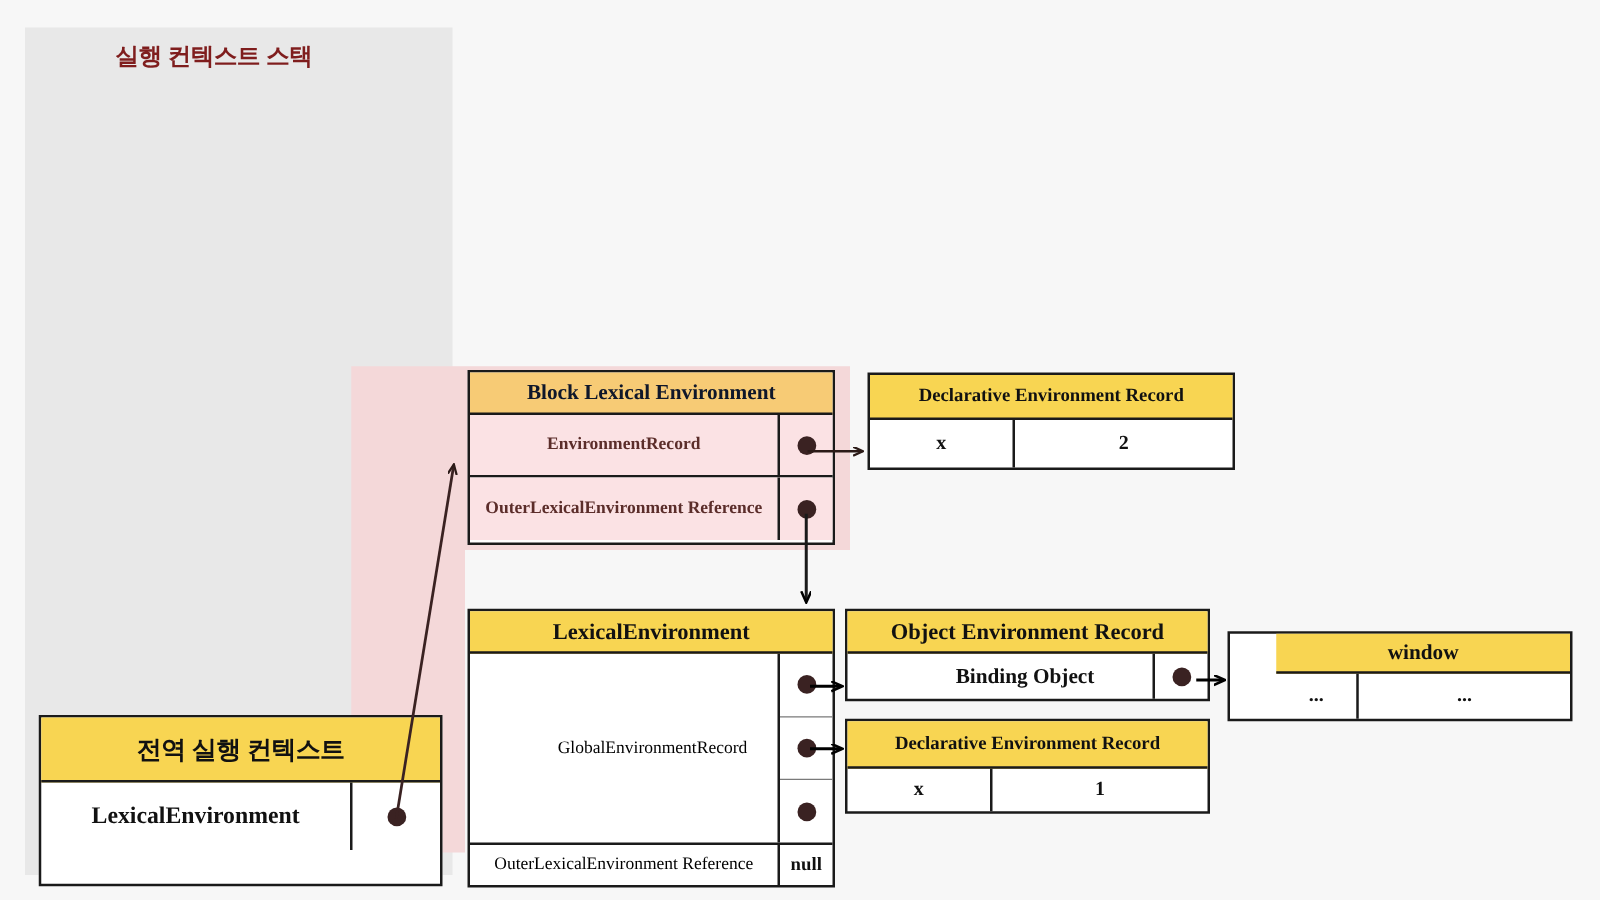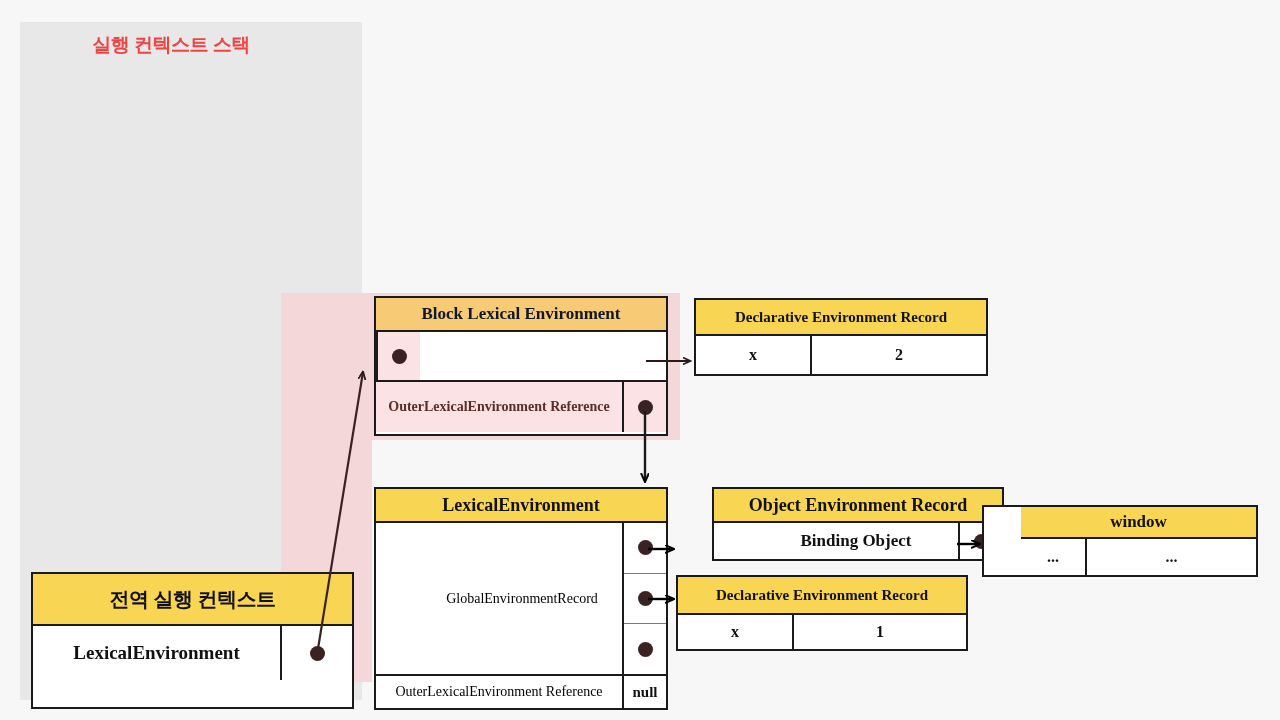--- a/index.html
+++ b/index.html
@@ -15,21 +15,21 @@
 
   
   #stack-panel {
     position:absolute; left:20px; top:22px; width:342px; height:678px;
     background:#e8e8e8;
   }
   #stack-title {
     position:absolute; left:20px; top:32px; width:302px;
     text-align:center;
     font-family:"Liberation Sans", sans-serif;
-    font-weight:bold; font-size:19px; color:#ef4444;
+    font-weight:bold; font-size:19px; color:#7f1d1d;
     letter-spacing:-0.5px;
   }
 
   
   .pink-band { position:absolute; background:#f4d8d9; }
   #pink-top   { left:281px; top:293px; width:399px; height:147px; }
   #pink-strip { left:281px; top:440px; width:91px;  height:242px; }
 
   
   .box { position:absolute; border:2px solid #1a1a1a; background:#ffffff; }
@@ -80,21 +80,21 @@
   #lex-env { left:374px; top:487px; width:294px; height:223px; }
   #lex-env .hdr { height:34px; font-size:18px; }
   #lex-env .body { display:flex; height:151px;padding-left:46px; }
   #lex-env .gerlabel { flex:1 1 auto; display:flex; align-items:center; justify-content:center; font-size:14px; }
   #lex-env .dotcol { width:44px; display:flex; flex-direction:column; }
   #lex-env .dotcol > div { flex:1 1 0; display:flex; align-items:center; justify-content:center; }
   #lex-env .outer { height:34px; display:flex; }
   #lex-env .outer .lbl { flex:1 1 auto; font-size:14px; line-height:1.1; display:flex; align-items:center; justify-content:center; padding:0 4px; }
   #lex-env .outer .nullc { width:44px; font-size:15px; }
 
-  #obj-env-rec { left:676px; top:487px; width:292px; height:74px;margin-left:36px; }
+  #obj-env-rec { left:676px; top:487px; width:292px; height:74px; }
   #obj-env-rec .hdr { height:34px; font-size:18px; }
   #obj-env-rec .r { height:36px;padding-left:40px; }
   #obj-env-rec .lbl { flex:1 1 auto; font-size:17px; }
   #obj-env-rec .dc { width:44px; }
 
   #decl-rec-bottom { left:676px; top:575px; width:292px; height:76px; }
   #decl-rec-bottom .hdr { height:38px; font-size:15px; }
   #decl-rec-bottom .r { height:34px; }
   #decl-rec-bottom .c1 { width:114px; font-size:16px; }
   #decl-rec-bottom .c2 { flex:1 1 auto; font-size:16px; }
@@ -118,20 +118,21 @@
 
   <div id="stack-panel"></div>
   <div id="stack-title">실행 컨텍스트 스택</div>
 
   <div class="pink-band" id="pink-top"></div>
   <div class="pink-band" id="pink-strip"></div>
 
   <div class="box" id="block-lex-env">
     <div class="hdr muted">Block Lexical Environment</div>
     <div class="row r1">
+      <div class="cell lbl pinkcell">EnvironmentRecord</div>
       <div class="cell dc dotcell vline pinkcell">
         <span class="dot"></span>
       </div>
     </div>
     <div class="row r2 hline">
       <div class="cell lbl pinkcell">OuterLexicalEnvironment Reference</div>
       <div class="cell dc dotcell vline pinkcell">
         <span class="dot"></span>
       </div>
     </div>

